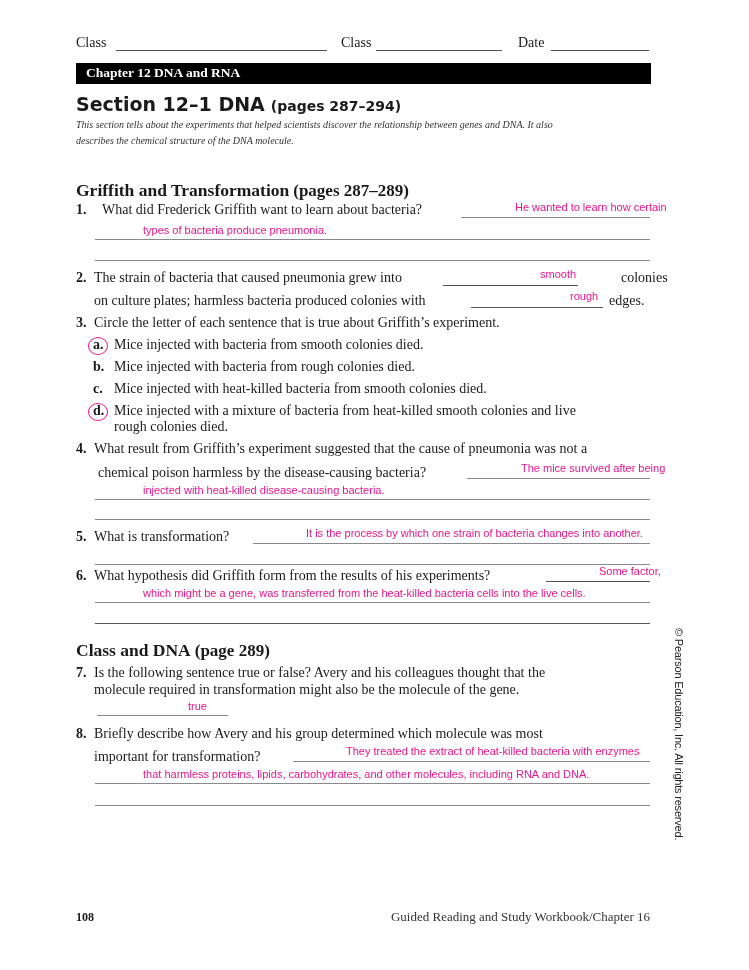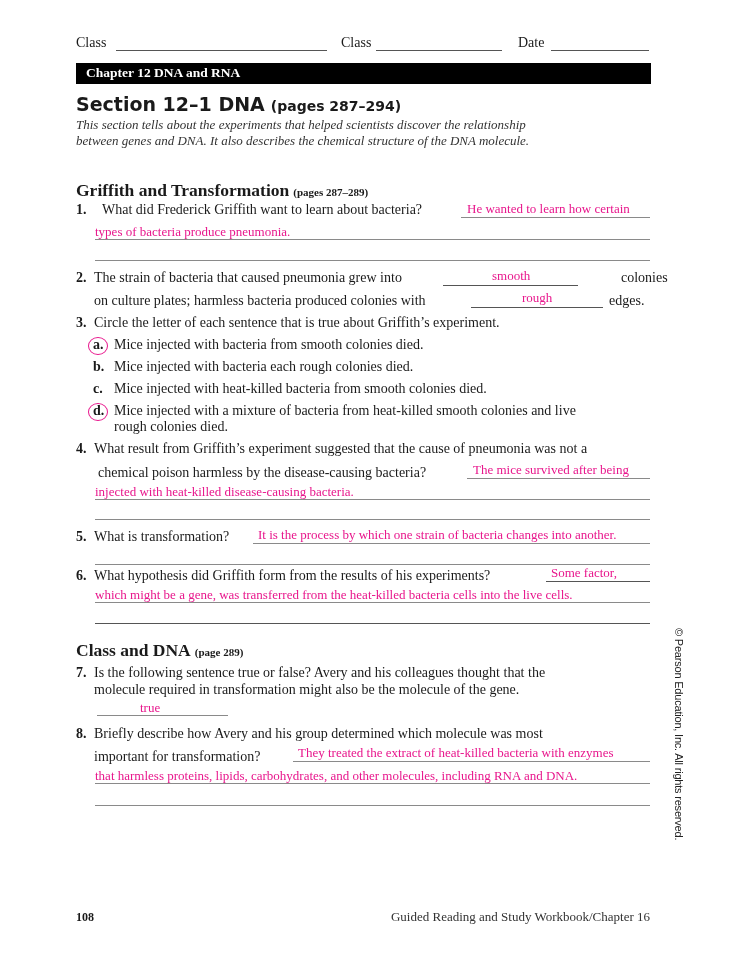--- a/index.html
+++ b/index.html
@@ -1,30 +1,30 @@
 <!DOCTYPE html>
 <html><head>
   <meta charset="utf-8">
   <style>
     html, body { margin: 0; padding: 0; background: #ffffff; }
     body { width: 749px; height: 970px; position: relative; overflow: hidden; color: #1a1a1a; }
     .abs { position: absolute; }
-    .hw { color: #e8168c; font-family: Liberation Serif, serif; font-size: 13px; }
+    .hw { color: #e8168c; font-family: Liberation Sans, sans-serif; font-size: 11px; margin-left: 48px; }
     .line { position: absolute; height: 0; border-top: 1px solid #8a8a8a; }
     .line.dark { border-top: 1.5px solid #555; }
     .txt { font-family: "Liberation Serif", "DejaVu Serif", serif; font-size: 14px; position: absolute; white-space: nowrap; color: #1a1a1a; }
     .num { font-weight: bold; }
     .hdr-field { font-family: "Liberation Serif", serif; font-size: 14px; position: absolute; top: 35px; }
     .chapter-bar { position: absolute; left: 76px; top: 63px; width: 575px; height: 21px; background: #000; }
     .chapter-bar span { color: #fff; font-family: "Liberation Serif", serif; font-weight: bold; font-size: 13.5px; position: absolute; left: 10px; top: 2px; }
     .section-title { position: absolute; left: 76px; top: 93px; font-family: "DejaVu Sans", sans-serif; font-weight: bold; font-size: 19px; }
     .section-title .pages { font-size: 14px; margin-left: 6px; }
-    .intro { position: absolute; left: 76px; top: 117px; width: 480px; font-family: "Liberation Serif", serif; font-style: italic; font-size: 13px; line-height: 16px; color: #333; }
+    .intro { position: absolute; left: 76px; top: 117px; width: 480px; font-family: "Liberation Serif", serif; font-style: italic; font-size: 10px; line-height: 16px; color: #333; }
     .subhead { position: absolute; font-family: "Liberation Serif", serif; font-weight: bold; font-size: 17.5px; }
-    .subhead .pages { font-size: 11px; margin-left: 4px; }
+    .subhead .pages { font-size: 17px; margin-left: 4px; }
     .circle { position: absolute; border: 1.3px solid #e8168c; border-radius: 50%; width: 18px; height: 16px; }
     .vertical { position: absolute; left: 671px; top: 628px; width: 170px; height: 14px; transform-origin: 0 0; transform: rotate(90deg) translate(0, -14px); font-family: "Liberation Sans", sans-serif; font-size: 11px; white-space: nowrap; color: #222; letter-spacing: -0.2px; }
     .footer-num { position: absolute; left: 76px; top: 910px; font-family: "Liberation Serif", serif; font-weight: bold; font-size: 12px; }
     .footer-title { position: absolute; right: 99px; top: 909px; font-family: "Liberation Serif", serif; font-size: 13px; color: #333; }
   </style>
 </head>
 <body>
 
 <span class="hdr-field" style="left:76px;">Class</span>
 <div class="line dark" style="left:116px; top:50px; width:211px;"></div>
@@ -65,21 +65,21 @@
 <span class="txt" style="left:609px; top:293px;">edges.</span>
 
 <span class="txt num" style="left:76px; top:315px;">3.</span>
 <span class="txt" style="left:94px; top:315px;">Circle the letter of each sentence that is true about Griffith’s experiment.</span>
 
 <div class="circle" style="left:88px; top:337px;"></div>
 <span class="txt num" style="left:93px; top:337px;">a.</span>
 <span class="txt" style="left:114px; top:337px;">Mice injected with bacteria from smooth colonies died.</span>
 
 <span class="txt num" style="left:93px; top:359px;">b.</span>
-<span class="txt" style="left:114px; top:359px;">Mice injected with bacteria each rough colonies died.</span>
+<span class="txt" style="left:114px; top:359px;">Mice injected with bacteria from rough colonies died.</span>
 
 <span class="txt num" style="left:93px; top:381px;">c.</span>
 <span class="txt" style="left:114px; top:381px;">Mice injected with heat-killed bacteria from smooth colonies died.</span>
 
 <div class="circle" style="left:88px; top:403px;"></div>
 <span class="txt num" style="left:93px; top:403px;">d.</span>
 <span class="txt" style="left:114px; top:403px;">Mice injected with a mixture of bacteria from heat-killed smooth colonies and live</span>
 <span class="txt" style="left:114px; top:419px;">rough colonies died.</span>
 
 <span class="txt num" style="left:76px; top:441px;">4.</span>

